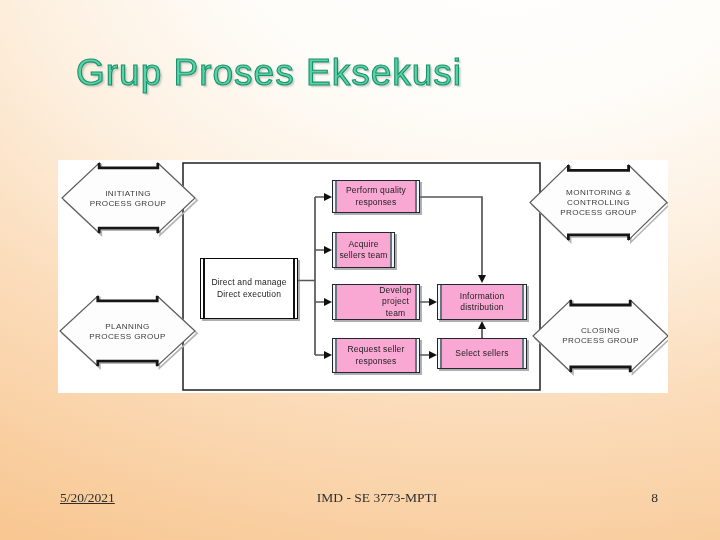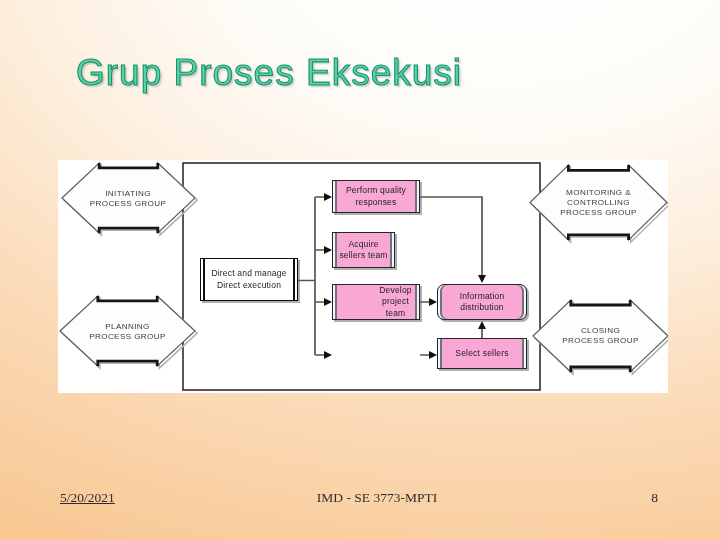--- a/index.html
+++ b/index.html
@@ -32,25 +32,25 @@
     text-align:center; font-size:8.5px; line-height:1.35; color:#1c1c1c;
     letter-spacing:0.2px;
   }
   .pbox.white{
     background:#ffffff;
     box-shadow: inset 2px 0 0 #ffffff, inset -2px 0 0 #ffffff,
                 inset 4px 0 0 #101010, inset -4px 0 0 #101010,
                 2px 2px 0 rgba(110,110,110,0.55);
     border:1px solid #0c0c0c;
   }
-  .b-direct  {left:142px; top:98px;  width:98px; height:43px;}
+  .b-direct  {left:142px; top:98px;  width:98px; height:61px;}
   .b-quality {left:274px; top:20px;  width:88px; height:33px;}
   .b-acquire {left:274px; top:72px;  width:63px; height:36px;}
   .b-develop {left:274px; top:124px; width:88px; height:36px;padding-left:39px;}
-  .b-info    {left:379px; top:124px; width:90px; height:36px;border-radius:7px;}
+  .b-info    {left:379px; top:124px; width:90px; height:36px;}
   .b-request {left:274px; top:178px; width:88px; height:35px;}
   .b-select  {left:379px; top:178px; width:90px; height:31px;}
   .grouplabel{ font-size:8.1px; fill:#3a3a3a; letter-spacing:0.4px; }
   .arrowshape{ fill:#fdfdfd; stroke:#5a5a5a; stroke-width:1.1; }
   .arrowshadow{ fill:none; stroke:#b4b4b4; stroke-width:1.6; }
   .shaftbar{ fill:none; stroke:#161616; stroke-width:2.8; }
   .conn{ fill:none; stroke:#565656; stroke-width:1.7; }
   .ahead{ fill:#111111; stroke:none; }
   .bigrect{ fill:#ffffff; stroke:#1f1f1f; stroke-width:1.5; }
   .footer-item{
@@ -136,20 +136,24 @@
       <span>sellers team</span>
     </div>
     <div class="pbox b-develop">
       <span>Develop project</span>
       <span>team</span>
     </div>
     <div class="pbox b-info">
       <span>Information</span>
       <span>distribution</span>
     </div>
+    <div class="pbox b-request">
+      <span>Request seller</span>
+      <span>responses</span>
+    </div>
     <div class="pbox b-select">
       <span>Select sellers</span>
     </div>
   </div>
 
   <div class="footer-item f-date">5/20/2021</div>
   <div class="footer-item f-center">IMD - SE 3773-MPTI</div>
   <div class="footer-item f-page">8</div>
 
 </div>

